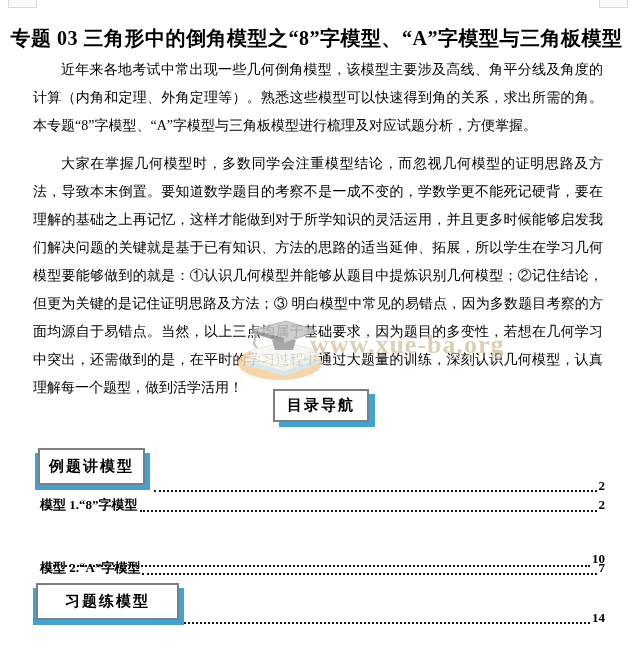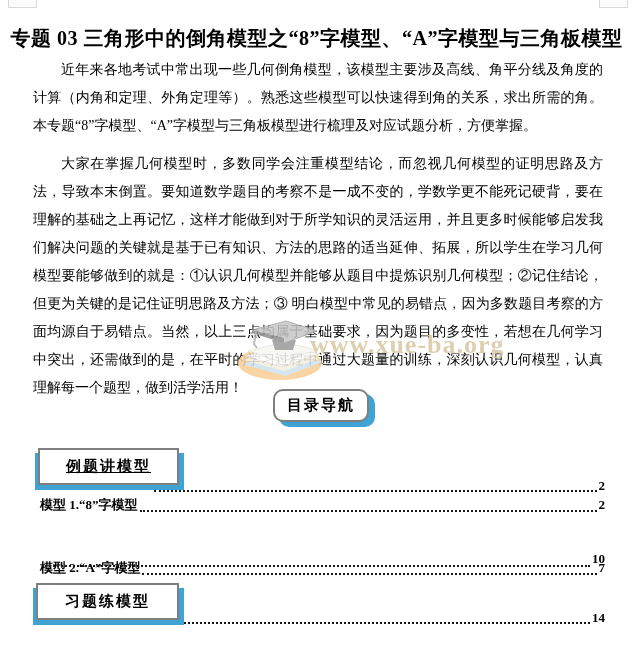--- a/index.html
+++ b/index.html
@@ -32,22 +32,22 @@
   .watermark svg{position:absolute;left:0;top:0;}
 
   
   .btn3d{
     position:absolute;display:inline-block;background:#fff;border:2px solid #7f7f7f;
     font-weight:bold;font-size:15px;letter-spacing:2px;white-space:nowrap;z-index:3;
     font-family:"Liberation Serif","DejaVu Serif",serif;
   }
   .shadow-r{box-shadow:6px 5px 0 #3fa3d4;}
   .shadow-lr{box-shadow:5px 5px 0 #3fa3d4,-3px 5px 0 #3fa3d4;}
-  .nav-btn{left:273px;top:389px;padding:5px 12px;border-radius:10px;}
-  .hdr1{left:38px;top:448px;padding:7px 26px;text-decoration:underline;}
+  .nav-btn{left:273px;top:389px;padding:5px 12px;}
+  .hdr1{left:38px;top:448px;padding:7px 9px;}
   .hdr2{left:36px;top:583px;padding:7px 27px;}
 
   
   .toc-entry{
     position:absolute;display:flex;align-items:baseline;
     font-weight:bold;font-size:13px;z-index:1;
   }
   .toc-entry .label{white-space:nowrap;}
   .toc-entry .leader{flex:1;border-bottom:2px dotted #161616;margin:0 2px 3px 2px;align-self:flex-end;}
   .toc-entry .page{font-family:"Liberation Serif",serif;white-space:nowrap;}

